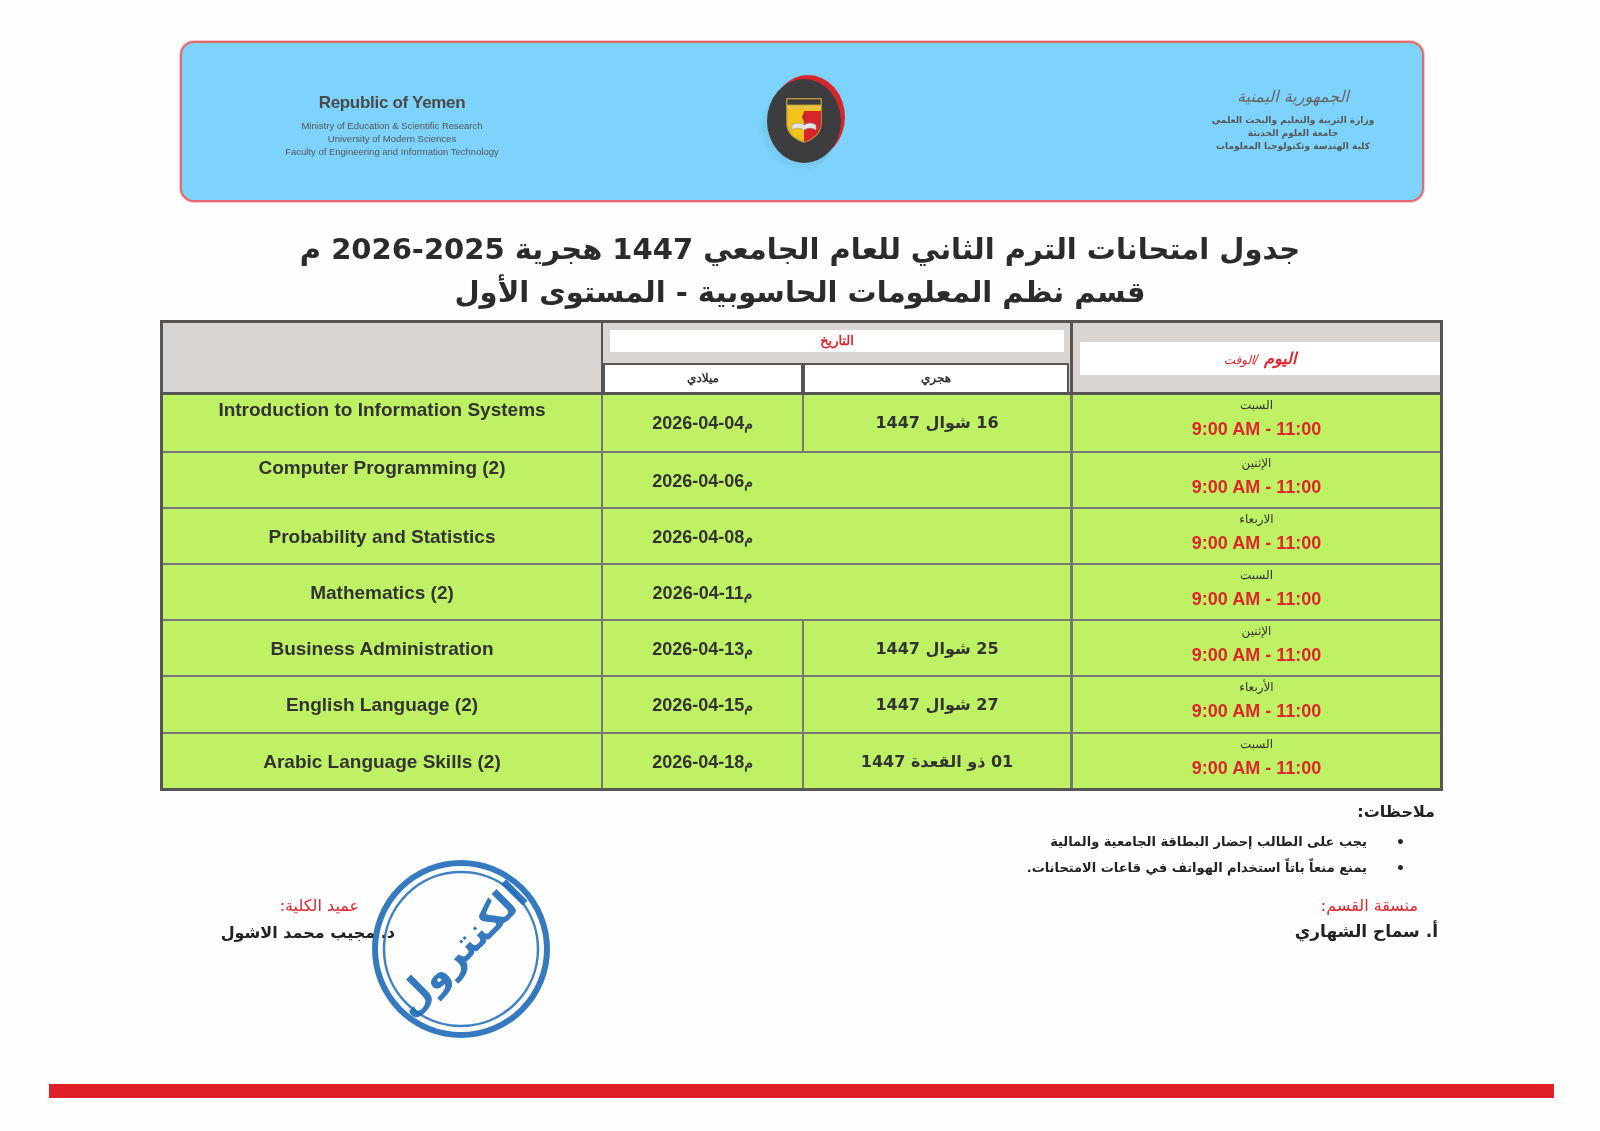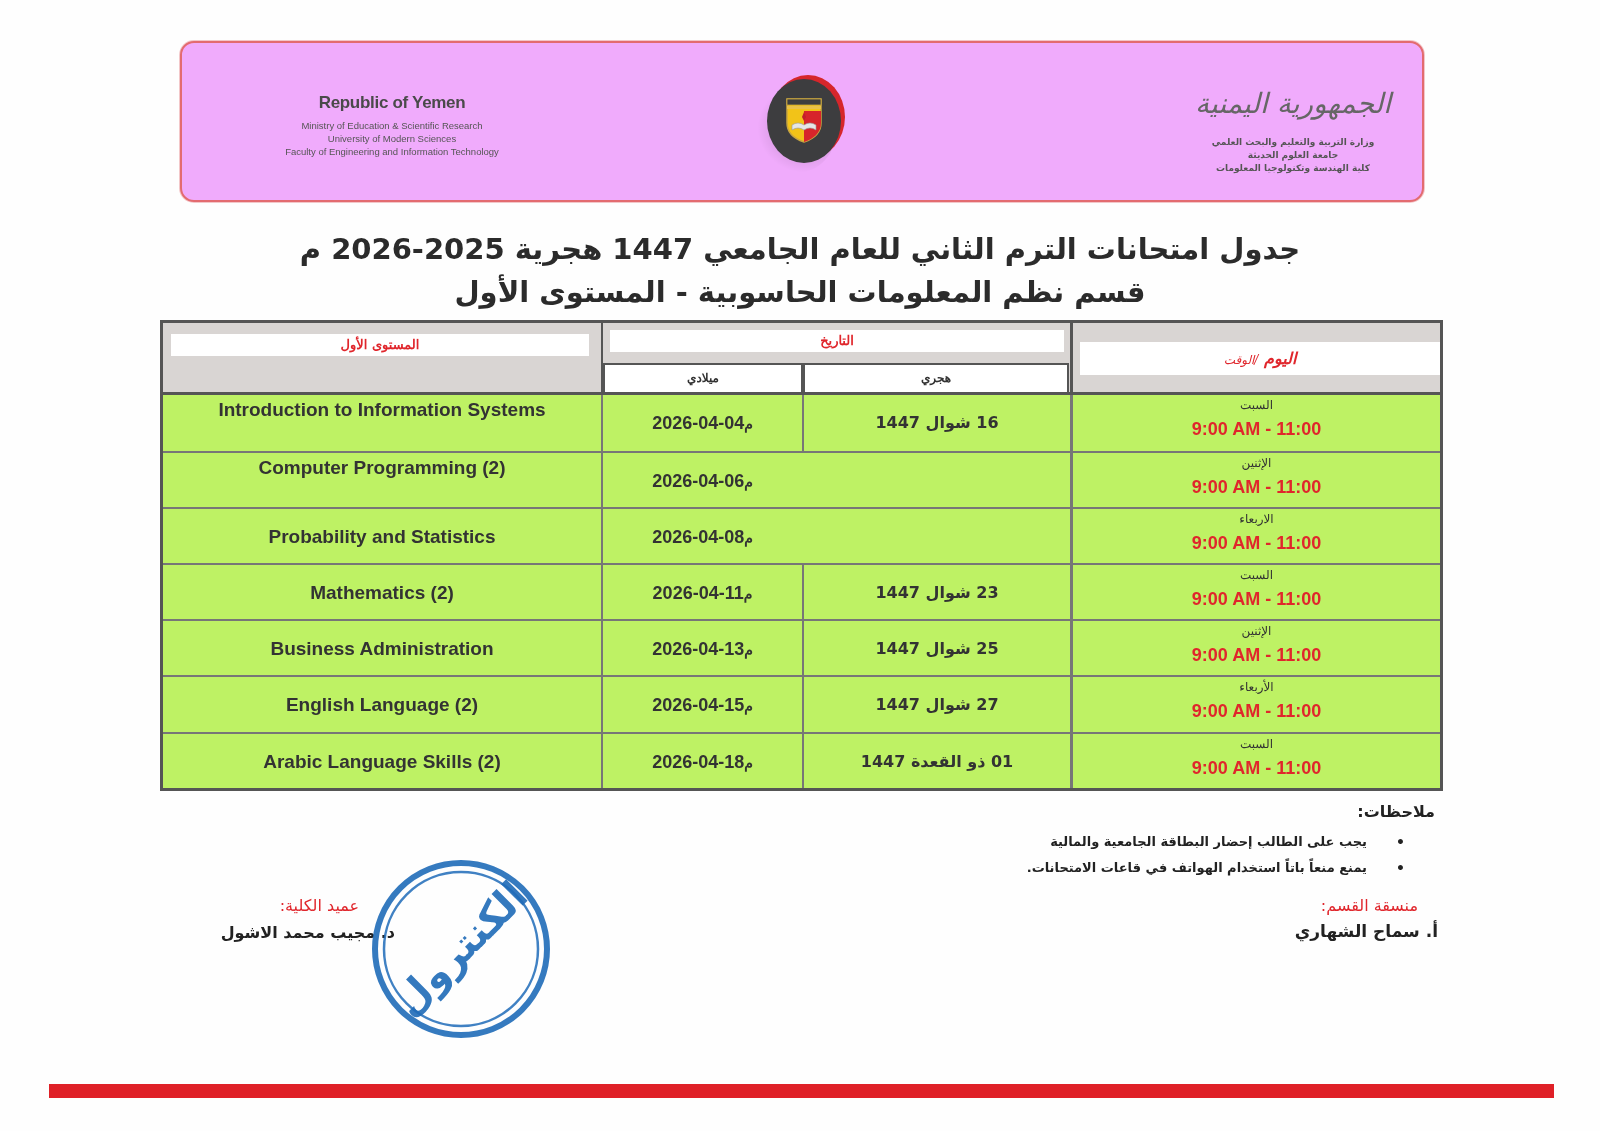--- a/index.html
+++ b/index.html
@@ -2,28 +2,28 @@
 <html><head>
 <meta charset="utf-8">
 <style>
   * { box-sizing: border-box; margin: 0; padding: 0; }
   html, body { width: 1600px; height: 1131px; background: #fefefe; overflow: hidden; }
   body { position: relative; font-family: "DejaVu Sans", sans-serif; color: #2a2a2a; }
 
   
   .letterhead {
     position: absolute; left: 180px; top: 41px; width: 1244px; height: 161px;
-    border: 2px solid #e36b70; border-radius: 14px; background: #f0abfc;
+    border: 2px solid #e36b70; border-radius: 14px; background: #7dd3fc;
     box-shadow: 0 0 0 1px #f3c7c9;
   }
   .lh-en { position: absolute; left: 10px; top: 50px; width: 400px; text-align: center; color: #555; }
   .lh-en .t1 { font-family: "Liberation Sans", sans-serif; font-weight: bold; font-size: 17px; color: #4a4a4a; margin-bottom: 6px; letter-spacing: -0.3px; }
   .lh-en .t2 { font-family: "Liberation Sans", sans-serif; font-size: 9.5px; line-height: 13px; color: #555; }
   .lh-ar { position: absolute; right: 14px; top: 44px; width: 230px; text-align: center; direction: rtl; color: #555; }
-  .lh-ar .t1 { font-family: "DejaVu Serif", serif; font-size: 28px; color: #666; font-style: italic; margin-bottom: 16px; }
+  .lh-ar .t1 { font-family: "DejaVu Serif", serif; font-size: 16px; color: #666; font-style: italic; margin-bottom: 8px; }
   .lh-ar .t2 { font-size: 9px; line-height: 13px; font-weight: bold; color: #555; }
 
   .logo { position: absolute; left: 575px; top: 30px; width: 90px; height: 100px; }
   .logo .disc-shadow { position: absolute; left: 0px; top: 10px; width: 80px; height: 90px; border-radius: 50%;
     background: radial-gradient(ellipse at 60% 50%, rgba(0,0,0,0.25), rgba(0,0,0,0) 70%); }
   .logo .disc-red { position: absolute; left: 14px; top: 2px; width: 74px; height: 84px; border-radius: 50%; background: #d6262b; }
   .logo .disc { position: absolute; left: 10px; top: 6px; width: 74px; height: 84px; border-radius: 50%; background: #3d3d3f; }
   .logo .shield { position: absolute; left: 28px; top: 24px; width: 38px; height: 46px; }
 
   
@@ -116,23 +116,20 @@
     <div class="t2">جامعة العلوم الحديثة</div>
     <div class="t2">كلية الهندسة وتكنولوجيا المعلومات</div>
   </div>
 </div>
 
 <div class="title l1">جدول امتحانات الترم الثاني للعام الجامعي 1447 هجرية 2025-2026 م</div>
 <div class="title l2">قسم نظم المعلومات الحاسوبية - المستوى الأول</div>
 
 <div class="tbl">
   <div class="thead">
-    <div class="th-cell th-level">
-      <div class="th-label">المستوى الأول</div>
-    </div>
     <div class="th-cell th-date">
       <div class="th-label">التاريخ</div>
       <div class="th-sub greg">ميلادي</div>
       <div class="th-sub hijri">هجري</div>
     </div>
     <div class="th-cell th-day">
       <div class="th-label">
         <span>اليوم</span>
         <span class="small">/الوقت</span>
       </div>
@@ -170,21 +167,20 @@
     <div class="cell c-day">
       <span class="day">الاربعاء</span>
       <span class="time">9:00 AM - 11:00</span>
     </div>
   </div>
       <div class="row mid">
     <div class="cell c-course">
           <span>Mathematics (2)</span>
         </div>
     <div class="cell c-greg"><span>2026-04-11</span><span class="m">م</span></div>
-    <div class="cell c-hijri"><span>23 شوال 1447</span></div>
     <div class="cell c-day">
       <span class="day">السبت</span>
       <span class="time">9:00 AM - 11:00</span>
     </div>
   </div>
       <div class="row mid">
     <div class="cell c-course">
           <span>Business Administration</span>
         </div>
     <div class="cell c-greg"><span>2026-04-13</span><span class="m">م</span></div>

